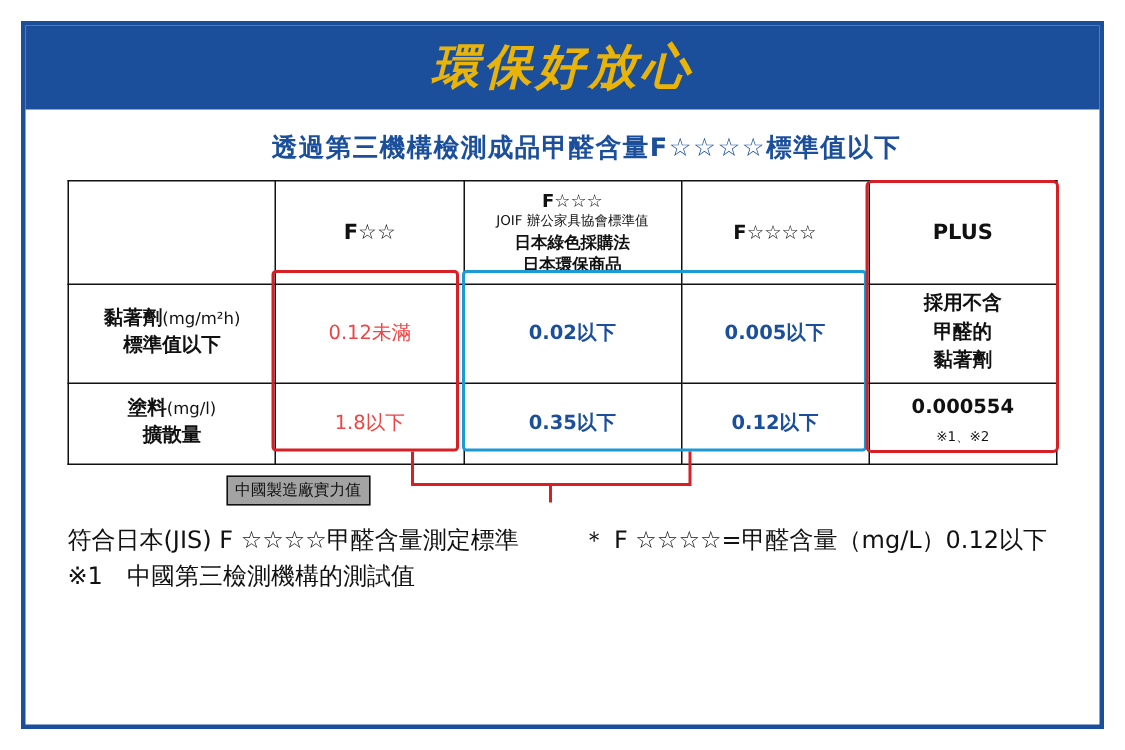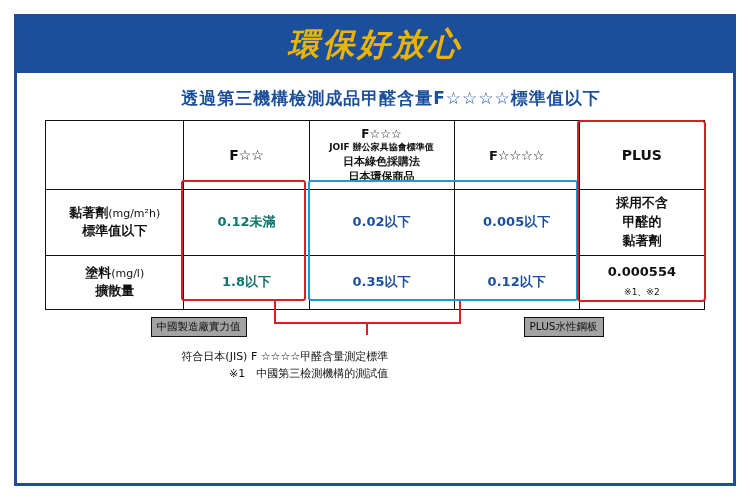--- a/index.html
+++ b/index.html
@@ -63,31 +63,31 @@
   }
   .col-label{width:21%;}
   .col-a{width:19%;}
   .col-b{width:22%;}
   .col-c{width:19%;}
   .col-d{width:19%;}
 
   .hdr{height:60px;}
   .hdr-a{font-size:14px;font-weight:bold;color:#111;}
   .hdr-b-line1{font-size:12px;font-weight:bold;}
-  .hdr-b-line2{font-size:9px;font-weight:bold;}
+  .hdr-b-line2{font-size:9px;}
   .hdr-b-line3{font-size:11px;font-weight:bold;}
   .hdr-b-line4{font-size:11px;font-weight:bold;}
   .hdr-c{font-size:13px;font-weight:bold;color:#111;}
   .hdr-d{font-size:14px;font-weight:bold;color:#111;}
 
   .rowlabel{
     font-size:13px;font-weight:bold;color:#111;line-height:1.4;
   }
   .rowlabel .unit{font-size:11px;font-weight:normal;}
-  .val-red{color:#0f766e;font-size:13px;font-weight:bold;margin-top:36px;}
+  .val-red{color:#ef4444;font-size:13px;font-weight:normal;margin-top:36px;}
   .val-blue{color:#1b4f9c;font-size:13px;font-weight:bold;}
   .val-black{color:#111;font-size:13px;font-weight:bold;line-height:1.45;}
   .val-black .small{font-size:9px;font-weight:normal;}
   .r1{height:64px;}
   .r2{height:54px;}
 
   
   .hl{position:absolute;pointer-events:none;box-sizing:border-box;}
   .hl-red-left{
     border:2px solid #d81f26;border-radius:3px;
@@ -109,24 +109,23 @@
     position:absolute;
     border:1px solid #111;
     font-size:10.5px;
     padding:2px 5px;
     background:#a3a3a3;
     color:#111;
     white-space:nowrap;
   }
   .notes{
     margin:8px 28px 4px 28px;
-    font-size:11px;
+    font-size:16px;
     color:#111;
     line-height:1.55;
-    text-align:right;
   }
   .notes .row{display:flex;}
   .notes .left{width:52%;}
   .notes .right{width:48%;}
   svg.brace{position:absolute;overflow:visible;}
 </style>
 </head>
 <body>
 
 <div class="page">
@@ -223,26 +222,26 @@
       <div class="hl hl-red-right" style="left:80.6%;top:0px;width:19.6%;height:182px;"></div>
 
       <svg class="brace" width="100%" height="40" style="left:0;top:181px;">
         <path d="M 230,0 L 230,22 L 415,22 L 415,0" fill="none" stroke="#d81f26" stroke-width="2"></path>
         <path d="M 322,22 L 322,34" fill="none" stroke="#d81f26" stroke-width="2"></path>
       </svg>
     </div>
 
     <div class="labels">
       <div class="tag" style="left:16%;top:3px;">中國製造廠實力值</div>
-      <div class="tag" style="left:72.5%;top:3px;">PLUS水性鋼板</div>
     </div>
 
     <div class="notes">
       <div class="row">
         <div class="left">符合日本(JIS) F ☆☆☆☆甲醛含量測定標準</div>
+        <div class="right">＊ F ☆☆☆☆=甲醛含量（mg/L）0.12以下</div>
       </div>
       <div class="row">
         <div class="left">※1　中國第三檢測機構的測試值</div>
       </div>
     </div>
 
   </div>
 </div>
 
 </body></html>

